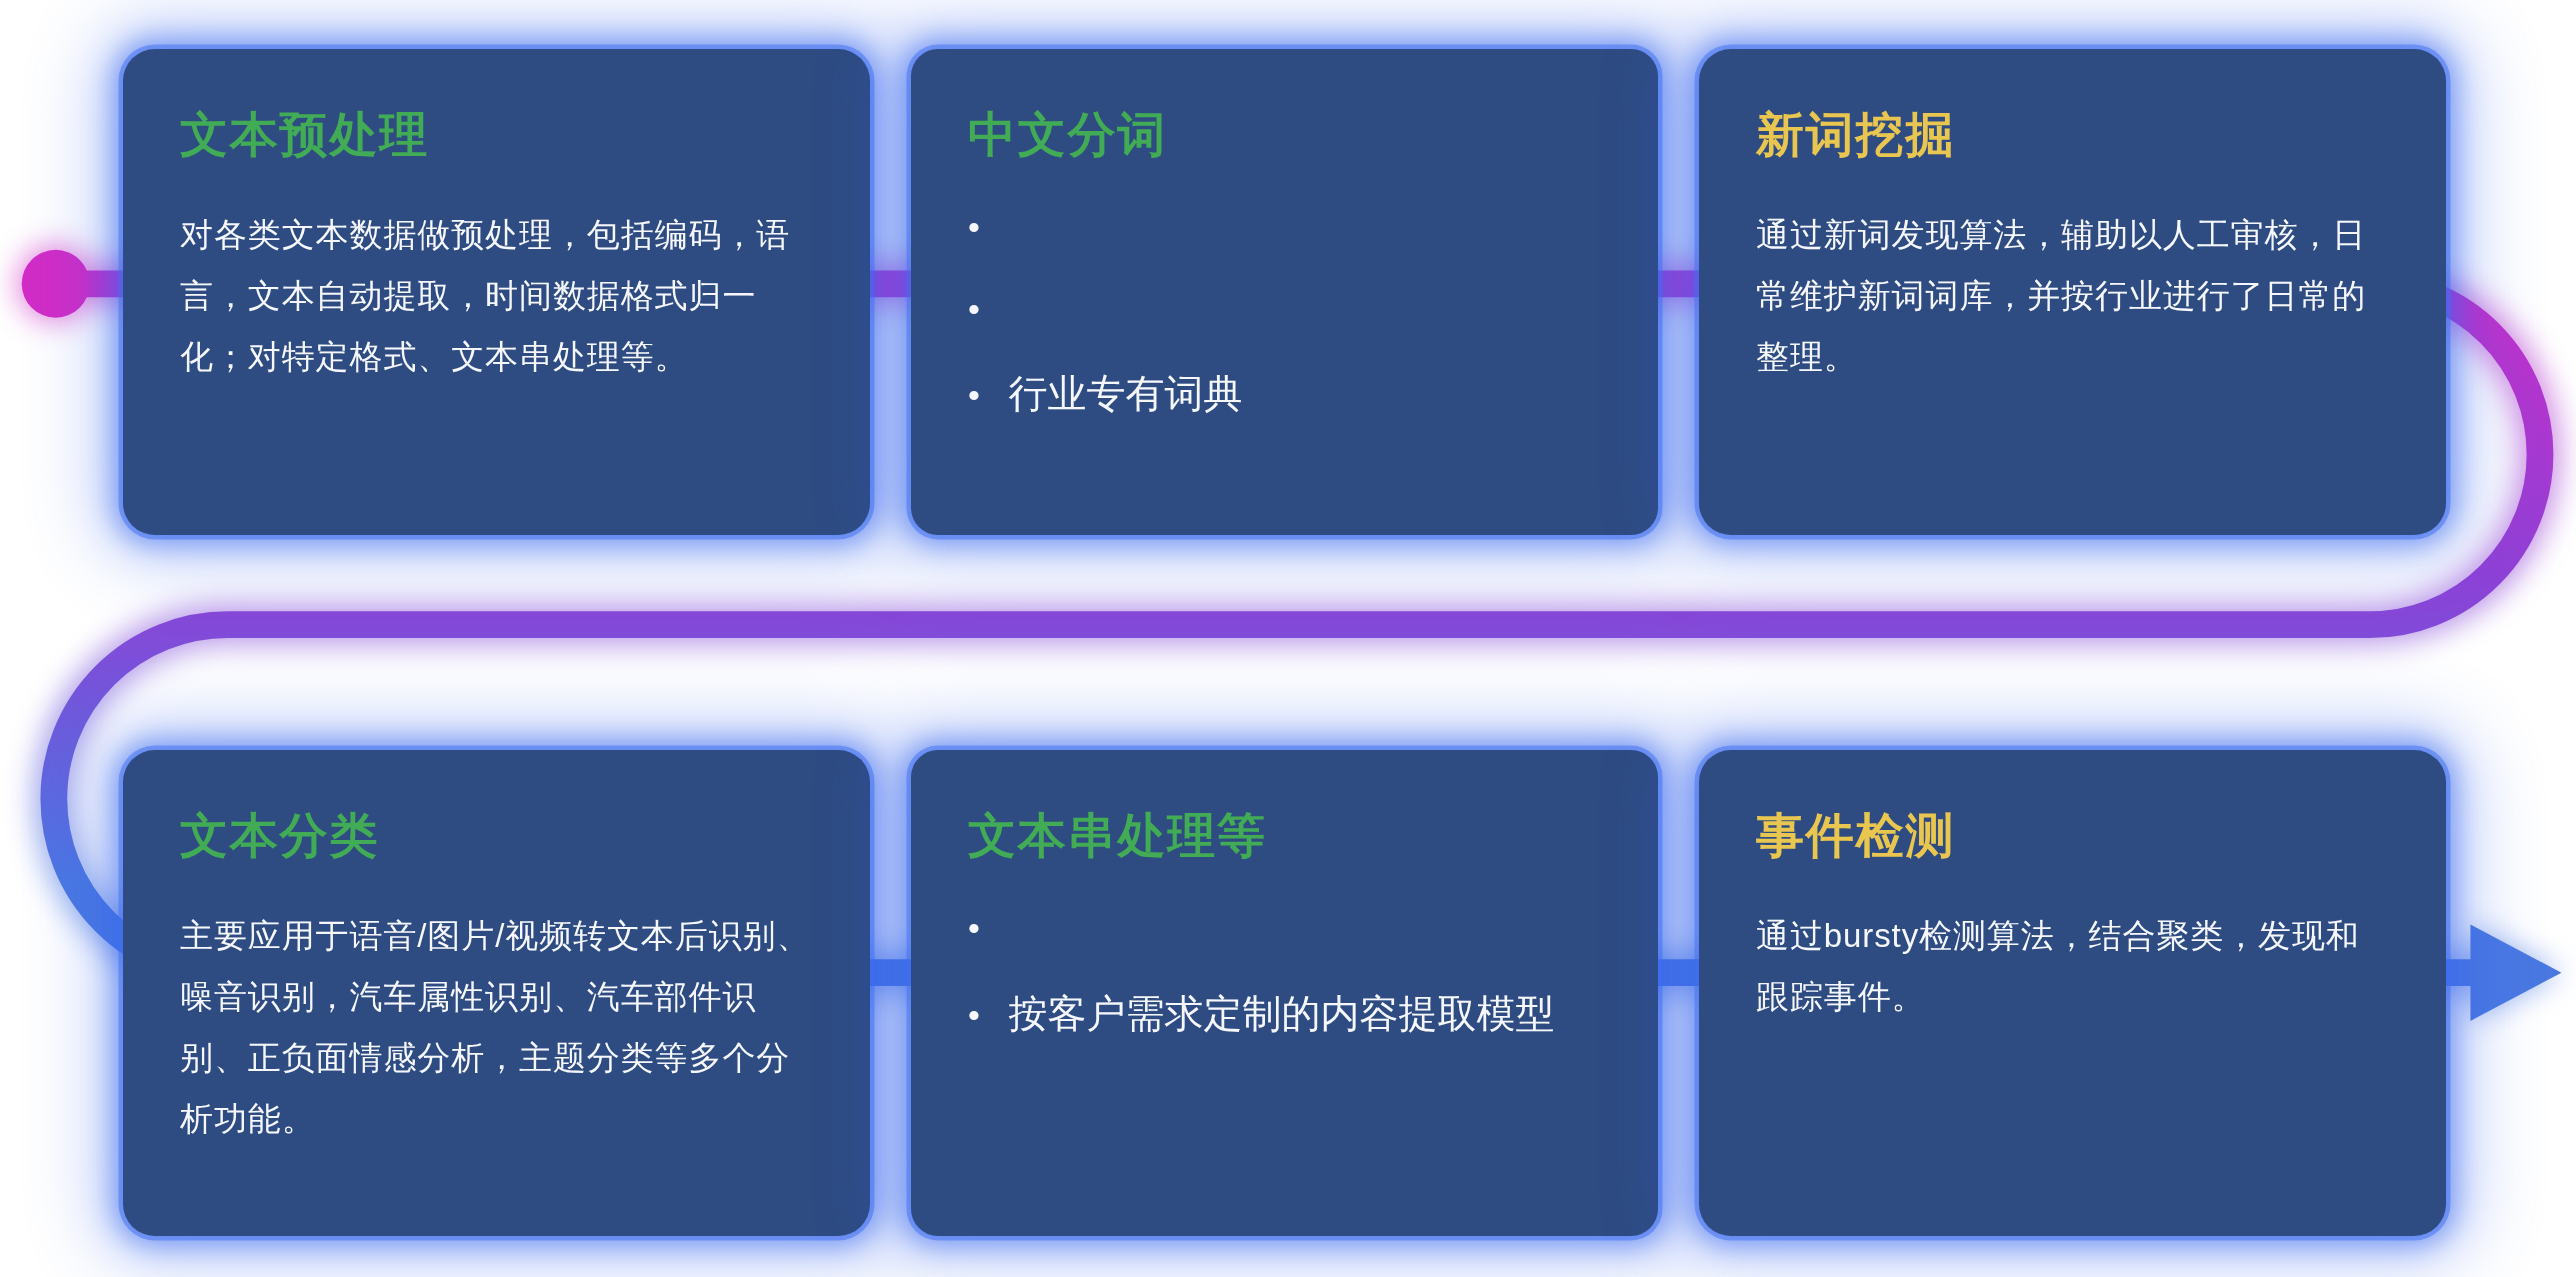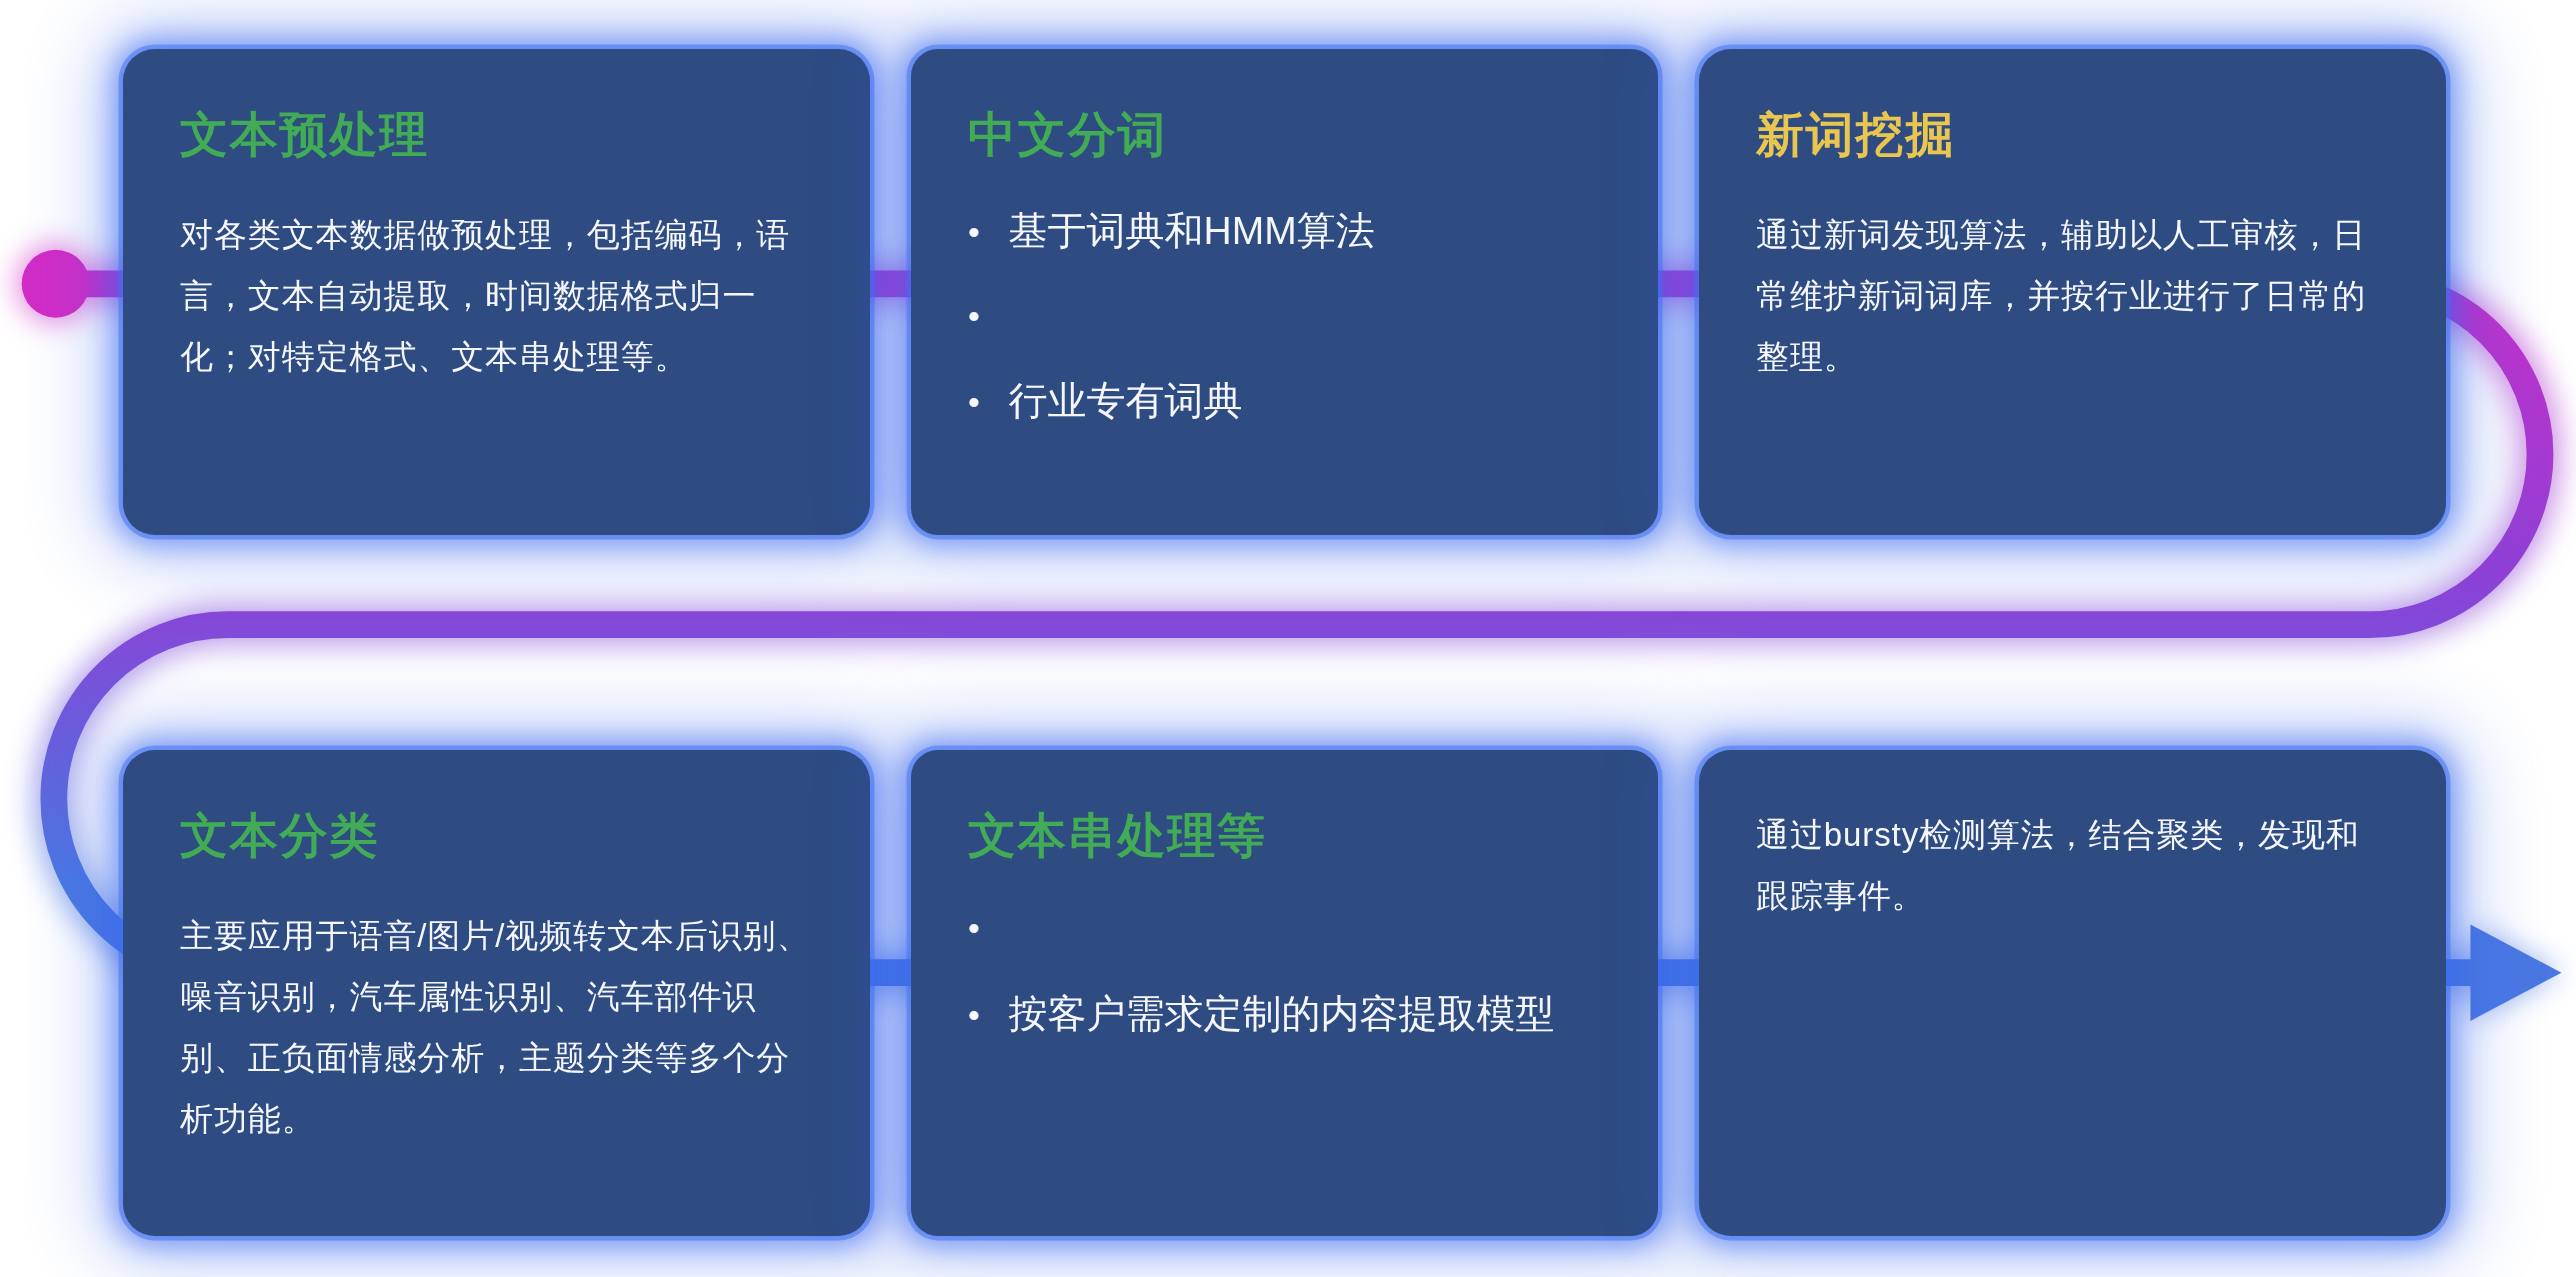--- a/index.html
+++ b/index.html
@@ -97,21 +97,20 @@
   <div class="card r1 c1">
     <h2 class="green">文本预处理</h2>
     <p class="body">对各类文本数据做预处理，包括编码，语言，文本自动提取，时间数据格式归一化；对特定格式、文本串处理等。</p>
   </div>
 
   <div class="card r1 c2">
     <h2 class="green">中文分词</h2>
     <ul class="bullets">
       <li>
         <span class="dot">•</span>
-        <span>基于词典和HMM算法</span>
       </li>
       <li>
         <span class="dot">•</span>
       </li>
       <li>
         <span class="dot">•</span>
         <span>行业专有词典</span>
       </li>
     </ul>
   </div>
@@ -133,17 +132,18 @@
         <span class="dot">•</span>
       </li>
       <li>
         <span class="dot">•</span>
         <span>按客户需求定制的内容提取模型</span>
       </li>
     </ul>
   </div>
 
   <div class="card r2 c3">
+    <h2 class="yellow">事件检测</h2>
     <p class="body">通过bursty检测算法，结合聚类，发现和跟踪事件。</p>
   </div>
 
 </div>
 
 
 </body></html>

